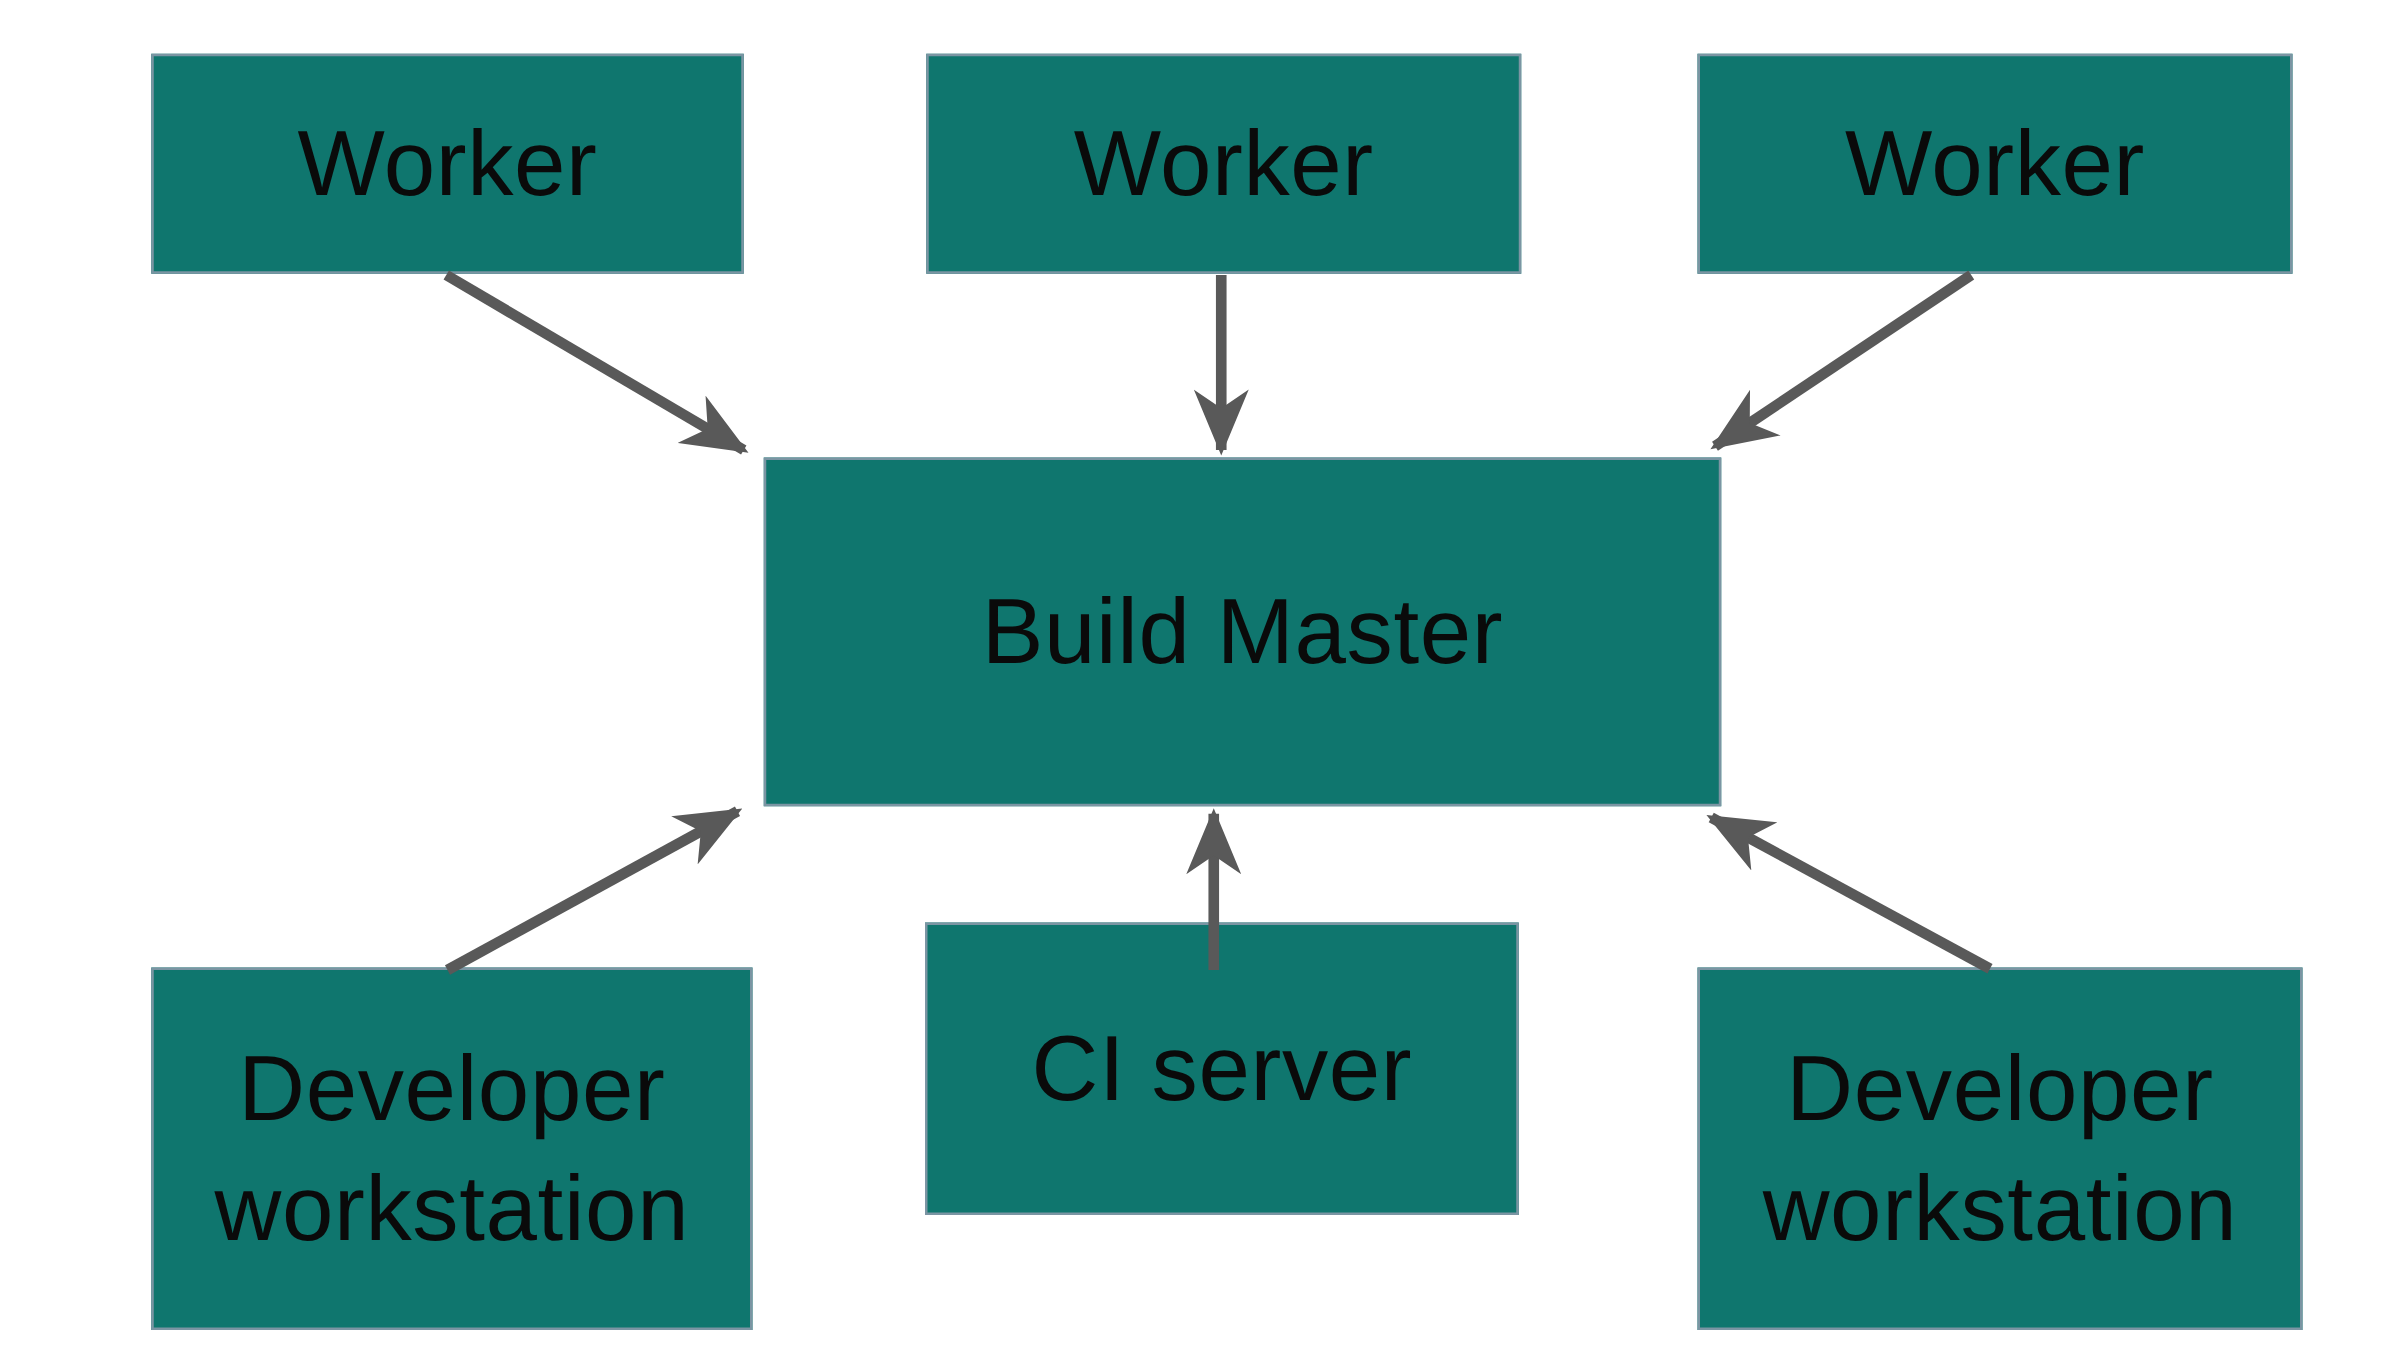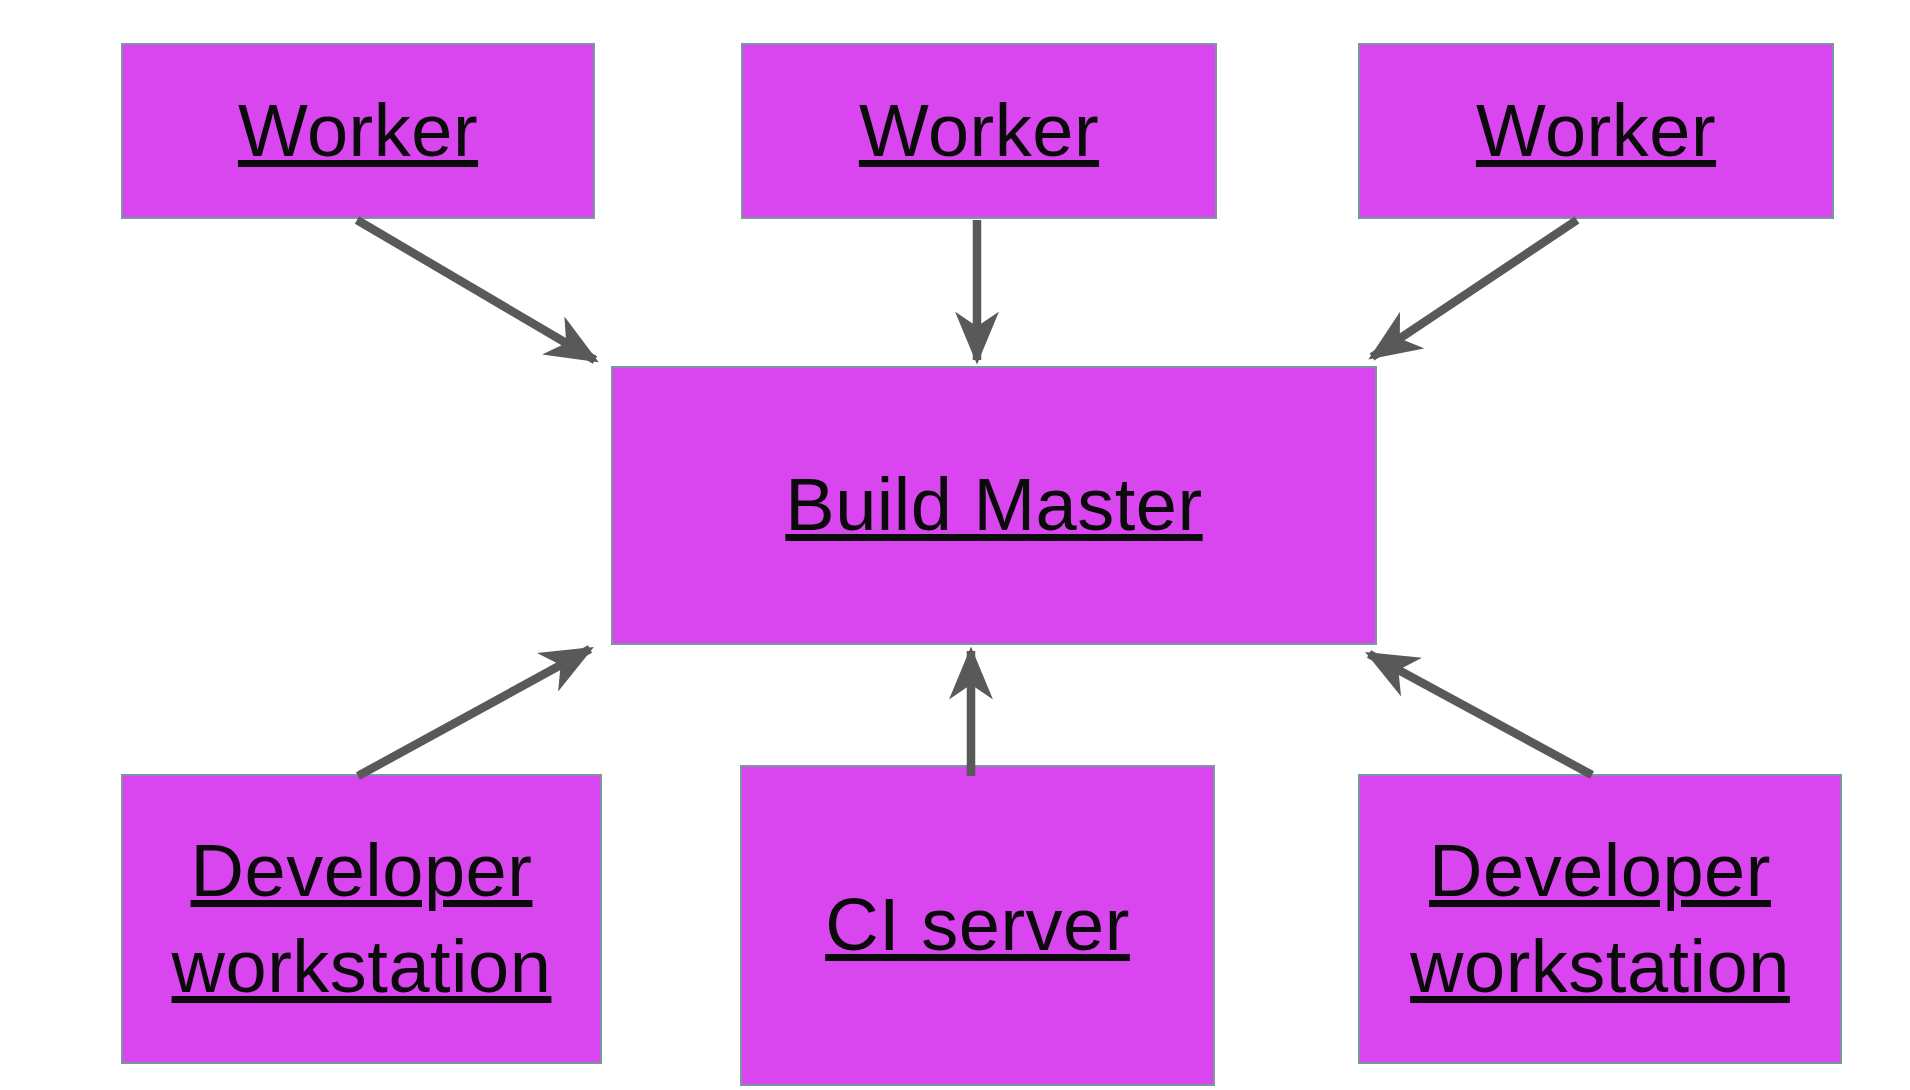--- a/index.html
+++ b/index.html
@@ -10,39 +10,38 @@
   #canvas {
     position: relative;
     width: 1910px;
     height: 1090px;
     background: #ffffff;
     overflow: hidden;
     font-family: "Liberation Sans", sans-serif;
   }
   .node {
     position: absolute;
-    background: #d946ef;
+    background: #0f766e;
     border: 2.5px solid #7b95a3;
     box-sizing: border-box;
     display: flex;
     align-items: center;
     justify-content: center;
     text-align: center;
     font-size: 74px;
     line-height: 1.3;
     color: #0a0a0a;
     letter-spacing: 0.5px;
-    text-decoration: underline;
   }
   #node-worker-1 { left: 121px; top: 43px;  width: 474px; height: 176px; }
   #node-worker-2 { left: 741px; top: 43px;  width: 476px; height: 176px; }
   #node-worker-3 { left: 1358px; top: 43px; width: 476px; height: 176px; }
   #node-build-master { left: 611px; top: 366px; width: 766px; height: 279px; }
   #node-dev-1 { left: 121px;  top: 774px; width: 481px; height: 290px; }
-  #node-ci-server { left: 740px; top: 765px; width: 475px; height: 321px; }
+  #node-ci-server { left: 740px; top: 738px; width: 475px; height: 234px; }
   #node-dev-2 { left: 1358px; top: 774px; width: 484px; height: 290px; }
   #arrow-layer {
     position: absolute;
     left: 0;
     top: 0;
     pointer-events: none;
   }
   #arrow-layer line {
     stroke: #595959;
     stroke-width: 8.5px;

